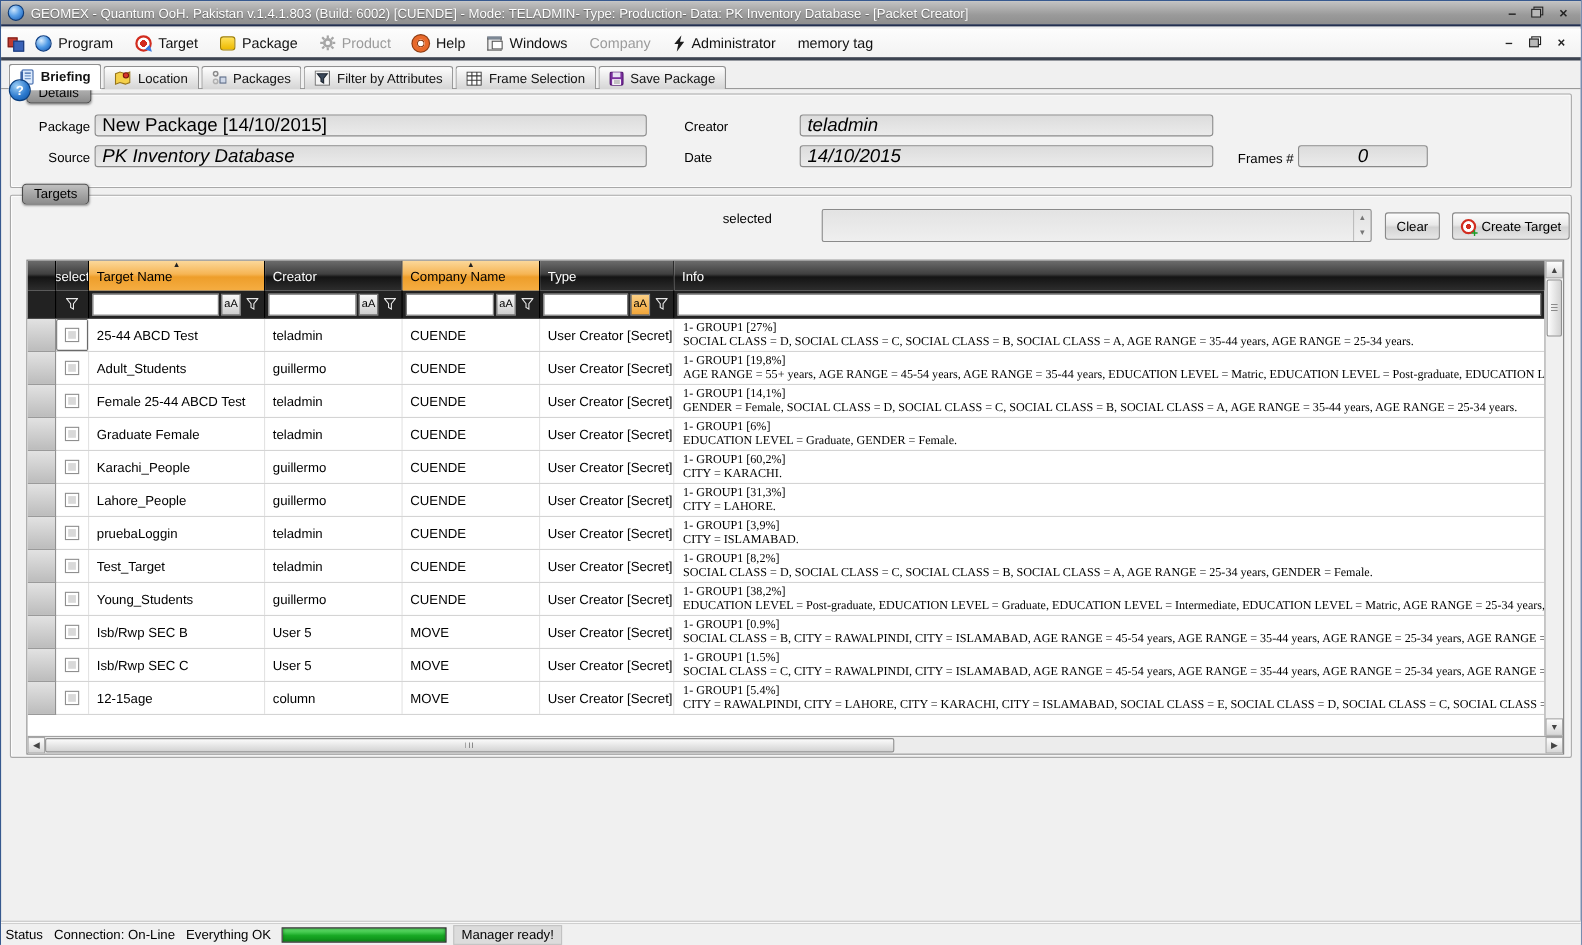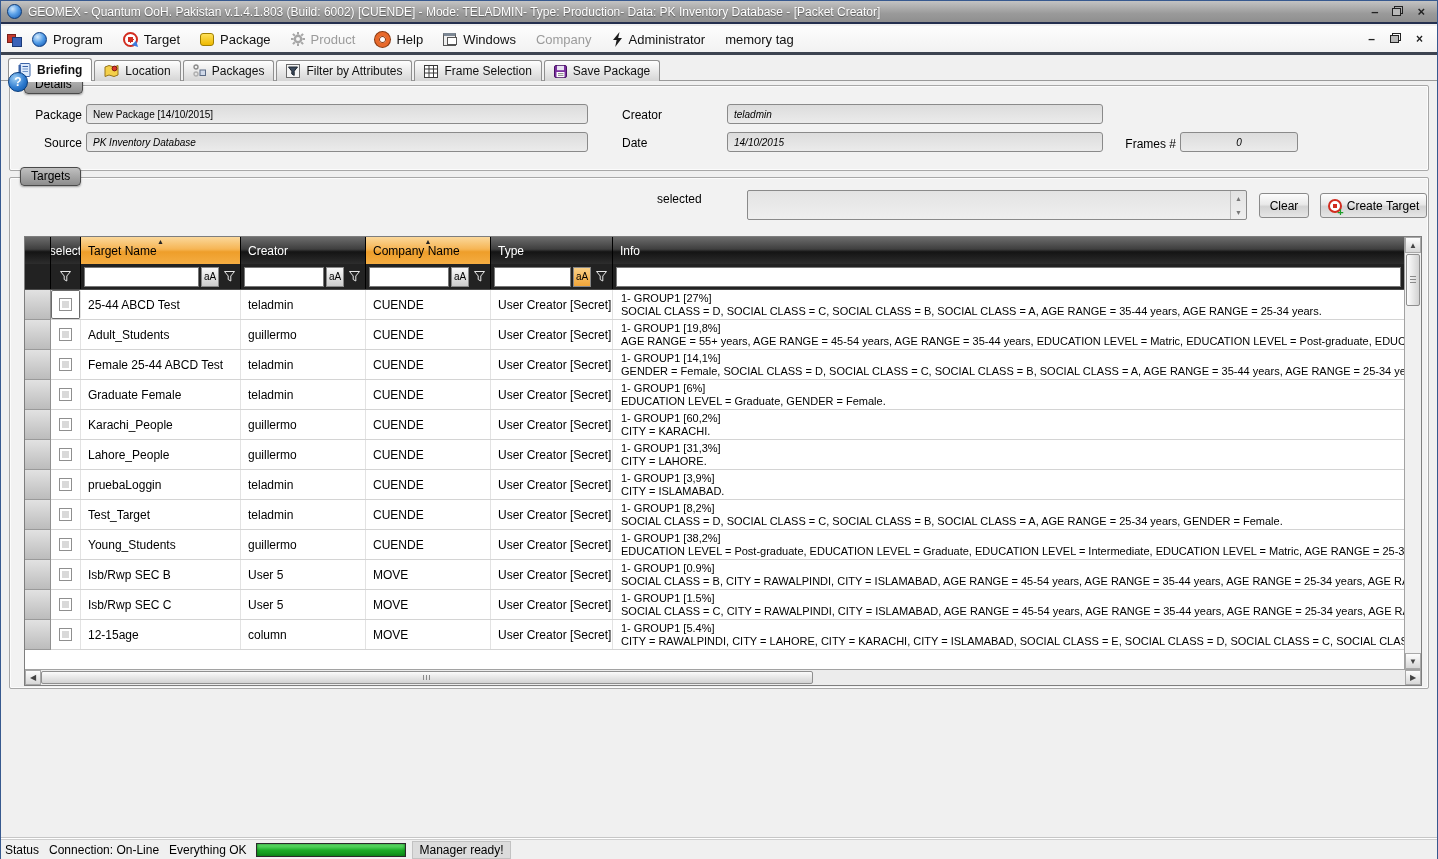--- a/index.html
+++ b/index.html
@@ -40,21 +40,21 @@
   .tab{height:21px;display:flex;align-items:center;gap:6px;padding:0 9px;background:linear-gradient(180deg,#fefefe,#d5d5d5);border:1px solid #8f8f8f;border-bottom:none;border-radius:3px 3px 0 0;font-size:12px;color:#111;cursor:default;}
   .tab.active{height:23px;background:#fff;font-weight:bold;box-shadow:0 1px 0 #fff;}
   .tabline{position:absolute;top:79px;left:0;right:0;height:1px;background:#9a9a9a;z-index:1;}
 
   
   .groupbox{position:absolute;left:8px;right:8px;border:1px solid #a8a8a8;border-radius:2px;background:#f2f2f2;box-shadow:inset 0 0 0 1px #fcfcfc;}
   .section-chip{position:absolute;top:-11px;background:linear-gradient(180deg,#c0c0c0,#8d8d8d);border:1px solid #4a4a4a;border-radius:4px;padding:1px 10px 2px;font-size:12px;color:#000;box-shadow:0 1px 2px rgba(0,0,0,.35);z-index:2;white-space:nowrap;}
   .help-badge{position:absolute;left:-2px;top:-14px;width:20px;height:20px;border-radius:50%;background:radial-gradient(circle at 35% 30%,#9fd0f5,#2f7cd0 55%,#0b4f9e);border:1px solid #083c7c;color:#fff;font-size:12px;font-weight:bold;display:flex;align-items:center;justify-content:center;z-index:3;}
 
   .flabel{position:absolute;font-size:12px;color:#000;white-space:nowrap;}
-  .tbox{position:absolute;height:20px;background:linear-gradient(180deg,#dcdcdc,#ebebeb);border:1px solid #8a8a8a;border-radius:3px;font-size:10px;color:#000;padding:0 6px;outline:none;}
+  .tbox{position:absolute;height:20px;background:linear-gradient(180deg,#dcdcdc,#ebebeb);border:1px solid #8a8a8a;border-radius:3px;font-size:17px;color:#000;padding:0 6px;outline:none;}
   .tbox.italic{font-style:italic;}
   .tbox.center{text-align:center;}
 
   
   .sel-box{position:absolute;left:737px;top:12px;width:500px;height:30px;background:linear-gradient(180deg,#e3e3e3,#efefef);border:1px solid #8a8a8a;border-radius:2px;display:flex;}
   .sel-box .sel-text{flex:1;}
   .sel-spin{width:16px;border-left:1px solid #bdbdbd;display:flex;flex-direction:column;}
   .sel-spin span{flex:1;display:flex;align-items:center;justify-content:center;font-size:7px;color:#777;}
   .btn{background:linear-gradient(180deg,#fdfdfd,#e9e9e9 45%,#d3d3d3 55%,#e6e6e6);border:1px solid #8a8a8a;border-radius:3px;font-size:12px;color:#000;display:flex;align-items:center;justify-content:center;gap:5px;cursor:default;}
   .btn-clear{position:absolute;left:1249px;top:15px;width:50px;height:25px;}
@@ -82,21 +82,21 @@
   .fun{width:16px;height:20px;flex:none;display:flex;align-items:center;justify-content:center;}
   .rowsview{flex:1;overflow:hidden;background:#fff;}
   .grid-row{height:30px;border-bottom:1px solid #d4d4d4;background:#fff;}
   .cell{display:flex;align-items:center;padding:0 7px;font-size:12px;color:#000;border-right:1px solid #e3e3e3;white-space:nowrap;overflow:hidden;}
   .rowsel{background:linear-gradient(180deg,#e2e2e2,#bcbcbc);border-right:1px solid #909090;border-bottom:1px solid #9a9a9a;margin-bottom:-1px;}
   .cbcell{justify-content:center;padding:0;}
   .grid-row:first-child .cbcell{box-shadow:inset 0 0 0 1px #6a6a6a;border-radius:2px;}
   .checkbox{width:13px;height:13px;border:1px solid #8f8f8f;background:#fff;display:flex;align-items:center;justify-content:center;}
   .checkbox span{width:7px;height:7px;background:#d9d9d9;}
   .c-info{flex-direction:column;align-items:flex-start;justify-content:center;font-size:11px;line-height:13px;padding:1px 8px;border-right:none;}
-  .c-info div{white-space:nowrap;}
+  .c-info div{white-space:nowrap;font-family:Liberation Serif, serif;}
 
   .vscroll{width:17px;flex:none;background:#f0f0f0;border-left:1px solid #a2a2a2;display:flex;flex-direction:column;}
   .sbtn{height:16px;flex:none;display:flex;align-items:center;justify-content:center;font-size:8px;color:#444;background:linear-gradient(180deg,#fdfdfd,#d7d7d7);border:1px solid #a8a8a8;}
   .vthumb{height:52px;margin:1px;background:linear-gradient(90deg,#fdfdfd,#d2d2d2);border:1px solid #8f8f8f;border-radius:2px;position:relative;}
   .vthumb::after{content:'';position:absolute;left:3px;right:3px;top:50%;margin-top:-4px;height:8px;background:repeating-linear-gradient(180deg,#8a8a8a 0 1px,transparent 1px 3px);}
   .vfill{flex:1;}
   .hscroll{height:16px;flex:none;background:#ececec;border-top:1px solid #a2a2a2;display:flex;align-items:stretch;}
   .hbtn{width:16px;flex:none;display:flex;align-items:center;justify-content:center;font-size:8px;color:#444;background:linear-gradient(180deg,#fdfdfd,#d7d7d7);border:1px solid #a8a8a8;}
   .hthumb{width:772px;margin:1px 0;background:linear-gradient(180deg,#fbfbfb,#d3d3d3);border:1px solid #8f8f8f;border-radius:2px;position:relative;}
   .hthumb::after{content:'';position:absolute;top:3px;bottom:3px;left:50%;margin-left:-4px;width:8px;background:repeating-linear-gradient(90deg,#8a8a8a 0 1px,transparent 1px 3px);}

